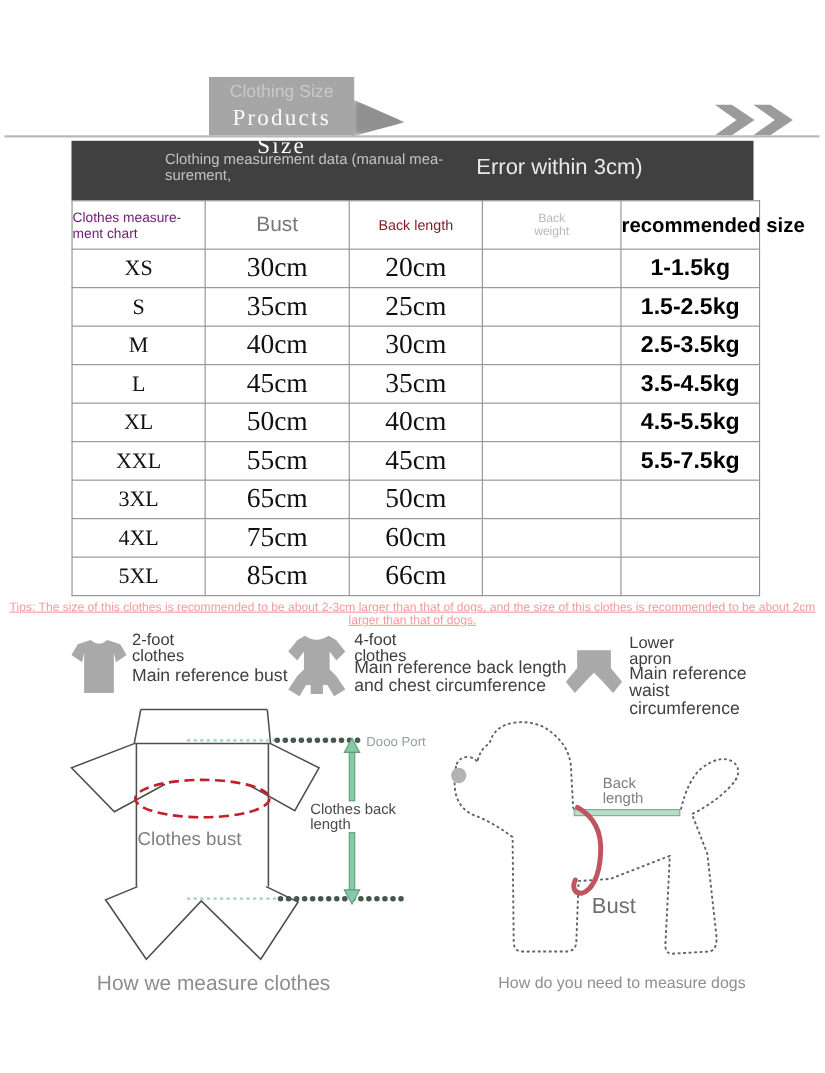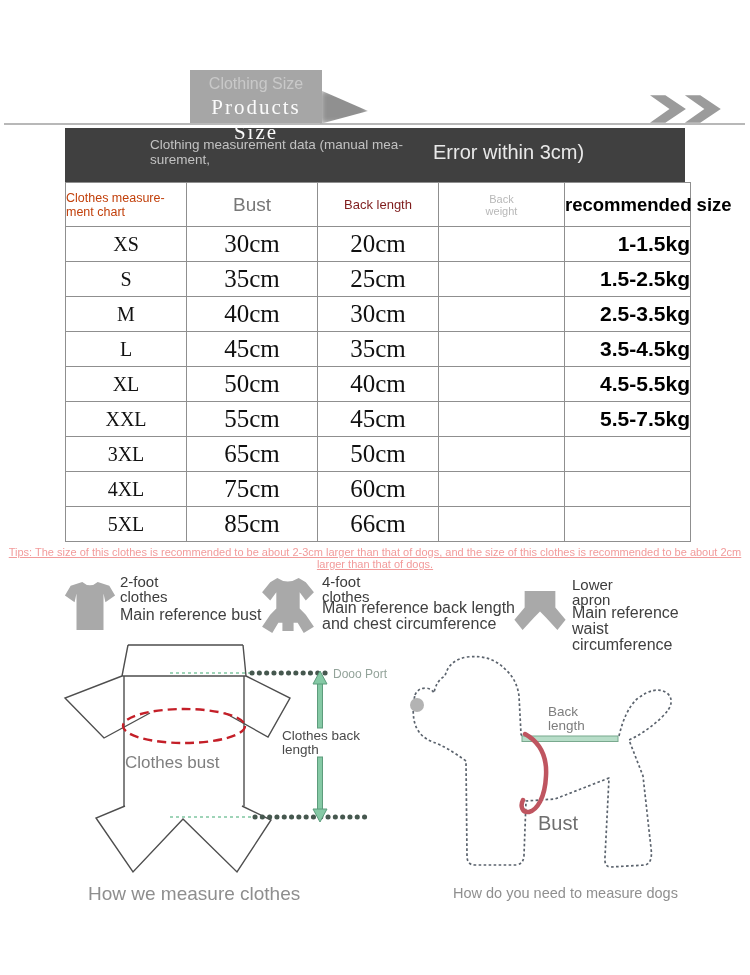--- a/index.html
+++ b/index.html
@@ -20,28 +20,28 @@
   
   .tbl-header{position:absolute;left:65px;top:128px;width:620px;height:54px;background:#404040;}
   .tbl-header .note{position:absolute;left:85px;top:9px;width:300px;font-size:13.5px;
                     line-height:15px;color:#c2c2c2;}
   .tbl-header .err{position:absolute;left:368px;top:13px;font-size:20px;color:#e9e9e9;}
   table.size{position:absolute;left:65px;top:182px;width:620px;border-collapse:collapse;table-layout:fixed;}
   table.size td{border:1.5px solid #8f8f8f;padding:0;overflow:visible;}
   table.size tr{height:35px;}
   table.size tr.head{height:44px;}
   .c0{width:120px;} .c1{width:130px;} .c2{width:120px;} .c3{width:125px;} .c4{width:125px;}
-  .h-size{font-size:12.5px;color:#c2410c;line-height:14px;padding-left:6px;}
+  .h-size{font-size:12.5px;color:#701a75;line-height:14px;padding-left:6px;}
   .h-bust{font-size:19px;color:#787878;text-align:center;}
   .h-back{font-size:13px;color:#7f1d1d;text-align:center;}
   .h-gram{font-size:11px;color:#b8b8b8;line-height:12px;text-align:center;}
   .h-rec{font-size:18.5px;font-weight:bold;color:#000;text-align:center;white-space:nowrap;}
   .v-size{font-family:"Liberation Serif", serif;font-size:20px;color:#111;text-align:center;}
   .v-cm{font-family:"Liberation Serif", serif;font-size:25px;color:#111;text-align:center;}
-  .v-kg{font-size:21px;font-weight:bold;color:#000;text-align:right;padding-left:8px;white-space:nowrap;}
+  .v-kg{font-size:21px;font-weight:bold;color:#000;text-align:center;padding-left:8px;white-space:nowrap;}
 
   
   .tips{position:absolute;left:0;top:546px;width:750px;text-align:center;
         font-size:11px;color:#f29b9b;text-decoration:underline;}
 
   
   .gicon{position:absolute;}
   .gtitle{position:absolute;font-size:15px;line-height:15px;color:#3c3c3c;}
   .gdesc{position:absolute;font-size:16px;line-height:16px;color:#404040;}
 

